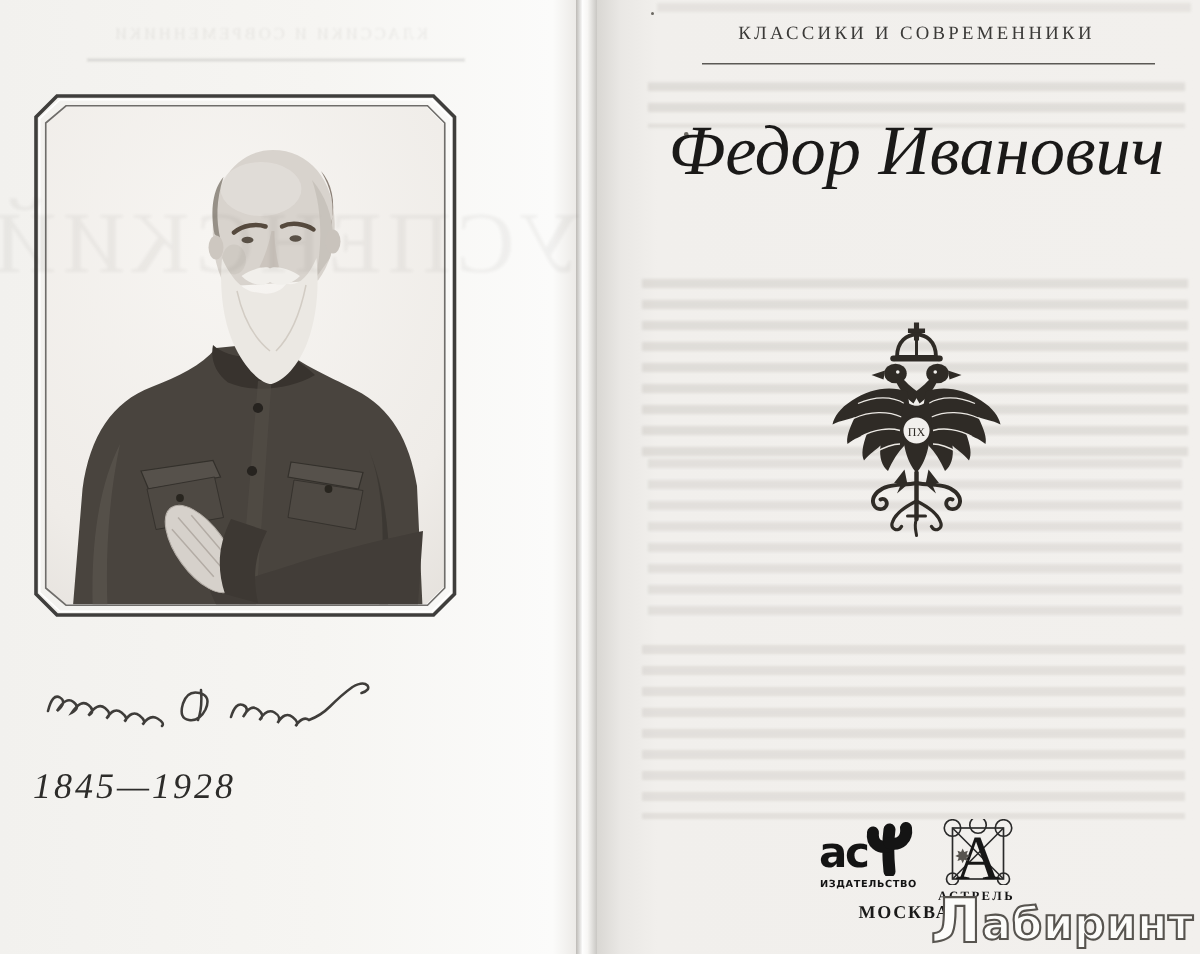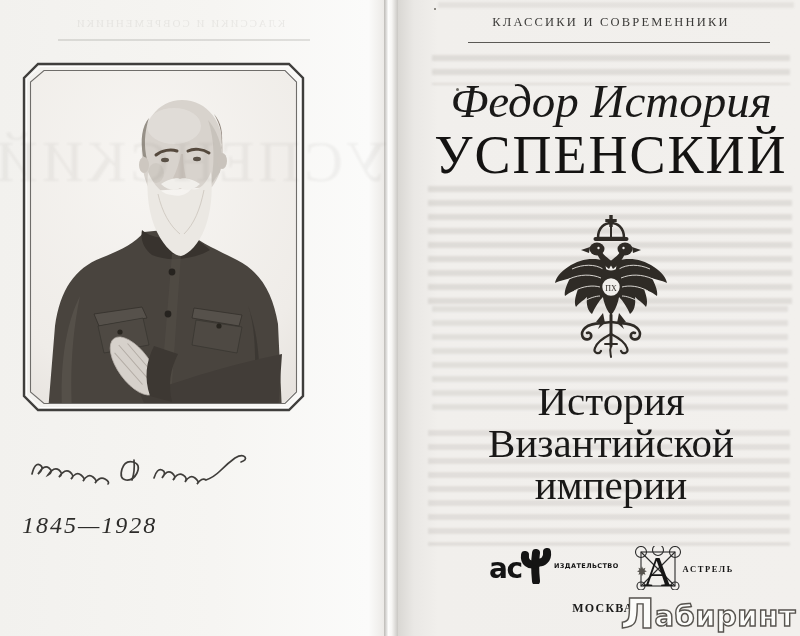--- a/index.html
+++ b/index.html
@@ -40,21 +40,21 @@
   .series-rule{position:absolute;top:42px;left:70px;width:302px;height:1px;background:#5b5955;}
   .author-first{position:absolute;top:74px;left:30px;right:6px;text-align:center;
     font-style:italic;font-size:47px;color:#1a1918;}
   .author-last{position:absolute;top:124px;left:30px;right:6px;text-align:center;
     font-size:54px;letter-spacing:2px;color:#141312;}
   .eagle{position:absolute;top:214px;left:30px;right:6px;text-align:center;}
   .book-title{position:absolute;top:380px;left:30px;right:6px;text-align:center;
     font-size:41px;line-height:42px;color:#191817;}
   .logos{position:absolute;top:546px;left:30px;right:6px;display:flex;
     justify-content:center;align-items:flex-start;gap:14px;}
-  .pub{display:flex;flex-direction:row;align-items:center;}
+  .pub{display:flex;flex-direction:column;align-items:flex-end;}
   .pub-label-ast{font-family:"DejaVu Sans",sans-serif;font-weight:bold;font-size:6.5px;
     letter-spacing:.4px;color:#141414;margin-top:1px;}
   .pub-label-astrel{font-weight:bold;font-size:8.5px;letter-spacing:1.6px;color:#141414;margin-top:2px;}
   .city{position:absolute;top:601px;left:14px;right:6px;text-align:center;
     font-weight:bold;font-size:12px;letter-spacing:1.2px;color:#1a1a19;}
 
   
   .labirint{position:absolute;right:4px;bottom:5px;z-index:9;display:flex;align-items:flex-end;
     font-family:"DejaVu Sans",sans-serif;font-weight:bold;color:#fcfcfa;
     -webkit-text-stroke:1.4px #57544f;text-shadow:0 0 1px rgba(90,88,84,.5);}
@@ -155,22 +155,21 @@
     <div class="rbleed" style="top:186px;left:30px;right:8px;height:120px"></div>
     <div class="rbleed" style="top:306px;left:34px;right:12px;height:110px;opacity:.85"></div>
     <div class="rbleed" style="top:430px;left:30px;right:10px;height:116px;opacity:.9"></div>
     <div class="speck" style="left:36px;top:8px;width:2px;height:2px"></div>
     <div class="speck" style="left:58px;top:88px;width:3px;height:3px"></div>
 
     <div class="rp">
       <div class="series">КЛАССИКИ И СОВРЕМЕННИКИ</div>
       <div class="series-rule"></div>
 
-      <div class="author-first">Федор История</div>
-      <div class="author-last">УСПЕНСКИЙ</div>
+      <div class="author-first">Федор Иванович</div>
 
       <div class="eagle">
         <svg width="118" height="144" viewBox="0 0 118 144">
           <g fill="#2f2b26">
 
             <path d="M57.3,1 h3.4 v4 h4 v3 h-4 v5 h-3.4 v-5 h-4 v-3 h4 z"></path>
             <path d="M46,24 C46,13 53,9 59,9 C65,9 72,13 72,24 Z" fill="none" stroke="#2f2b26" stroke-width="2.6"></path>
             <path d="M59,9 C59,14 59,19 59,24" stroke="#2f2b26" stroke-width="2" fill="none"></path>
             <rect x="43" y="23" width="32" height="4" rx="1.5"></rect>
             <circle cx="43.5" cy="25" r="2"></circle>
@@ -204,25 +203,20 @@
             <path d="M59,108 C49,110 39,108 33,114 C27,120 31,127 37,125 C41,123 39,117 35,119" stroke-width="2.6"></path>
             <path d="M59,108 C69,110 79,108 85,114 C91,120 87,127 81,125 C77,123 79,117 83,119" stroke-width="2.6"></path>
             <path d="M59,120 C51,124 45,128 43,134 C41,139 47,141 49,137" stroke-width="2.2"></path>
             <path d="M59,120 C67,124 73,128 75,134 C77,139 71,141 69,137" stroke-width="2.2"></path>
             <path d="M53,130 h12" stroke-width="2"></path>
             <path d="M59,132 C57,137 59,141 59,143" stroke-width="2"></path>
           </g>
         </svg>
       </div>
 
-      <div class="book-title">
-        <div>История</div>
-        <div>Византийской</div>
-        <div>империи</div>
-      </div>
 
       <div class="logos">
         <div class="pub">
           <svg width="66" height="38" viewBox="0 0 66 38">
             <text x="1" y="32" font-family="DejaVu Sans, sans-serif" font-weight="bold" font-size="28" letter-spacing="-1.5" fill="#141414">ас</text>
             <g fill="none" stroke="#141414" stroke-width="8" stroke-linecap="round">
               <path d="M48,35 C47,25 47,14 48,7"></path>
               <path d="M48,18 C41,20 36,16 37,9"></path>
               <path d="M48,16 C55,18 60,13 59,6"></path>
             </g>

